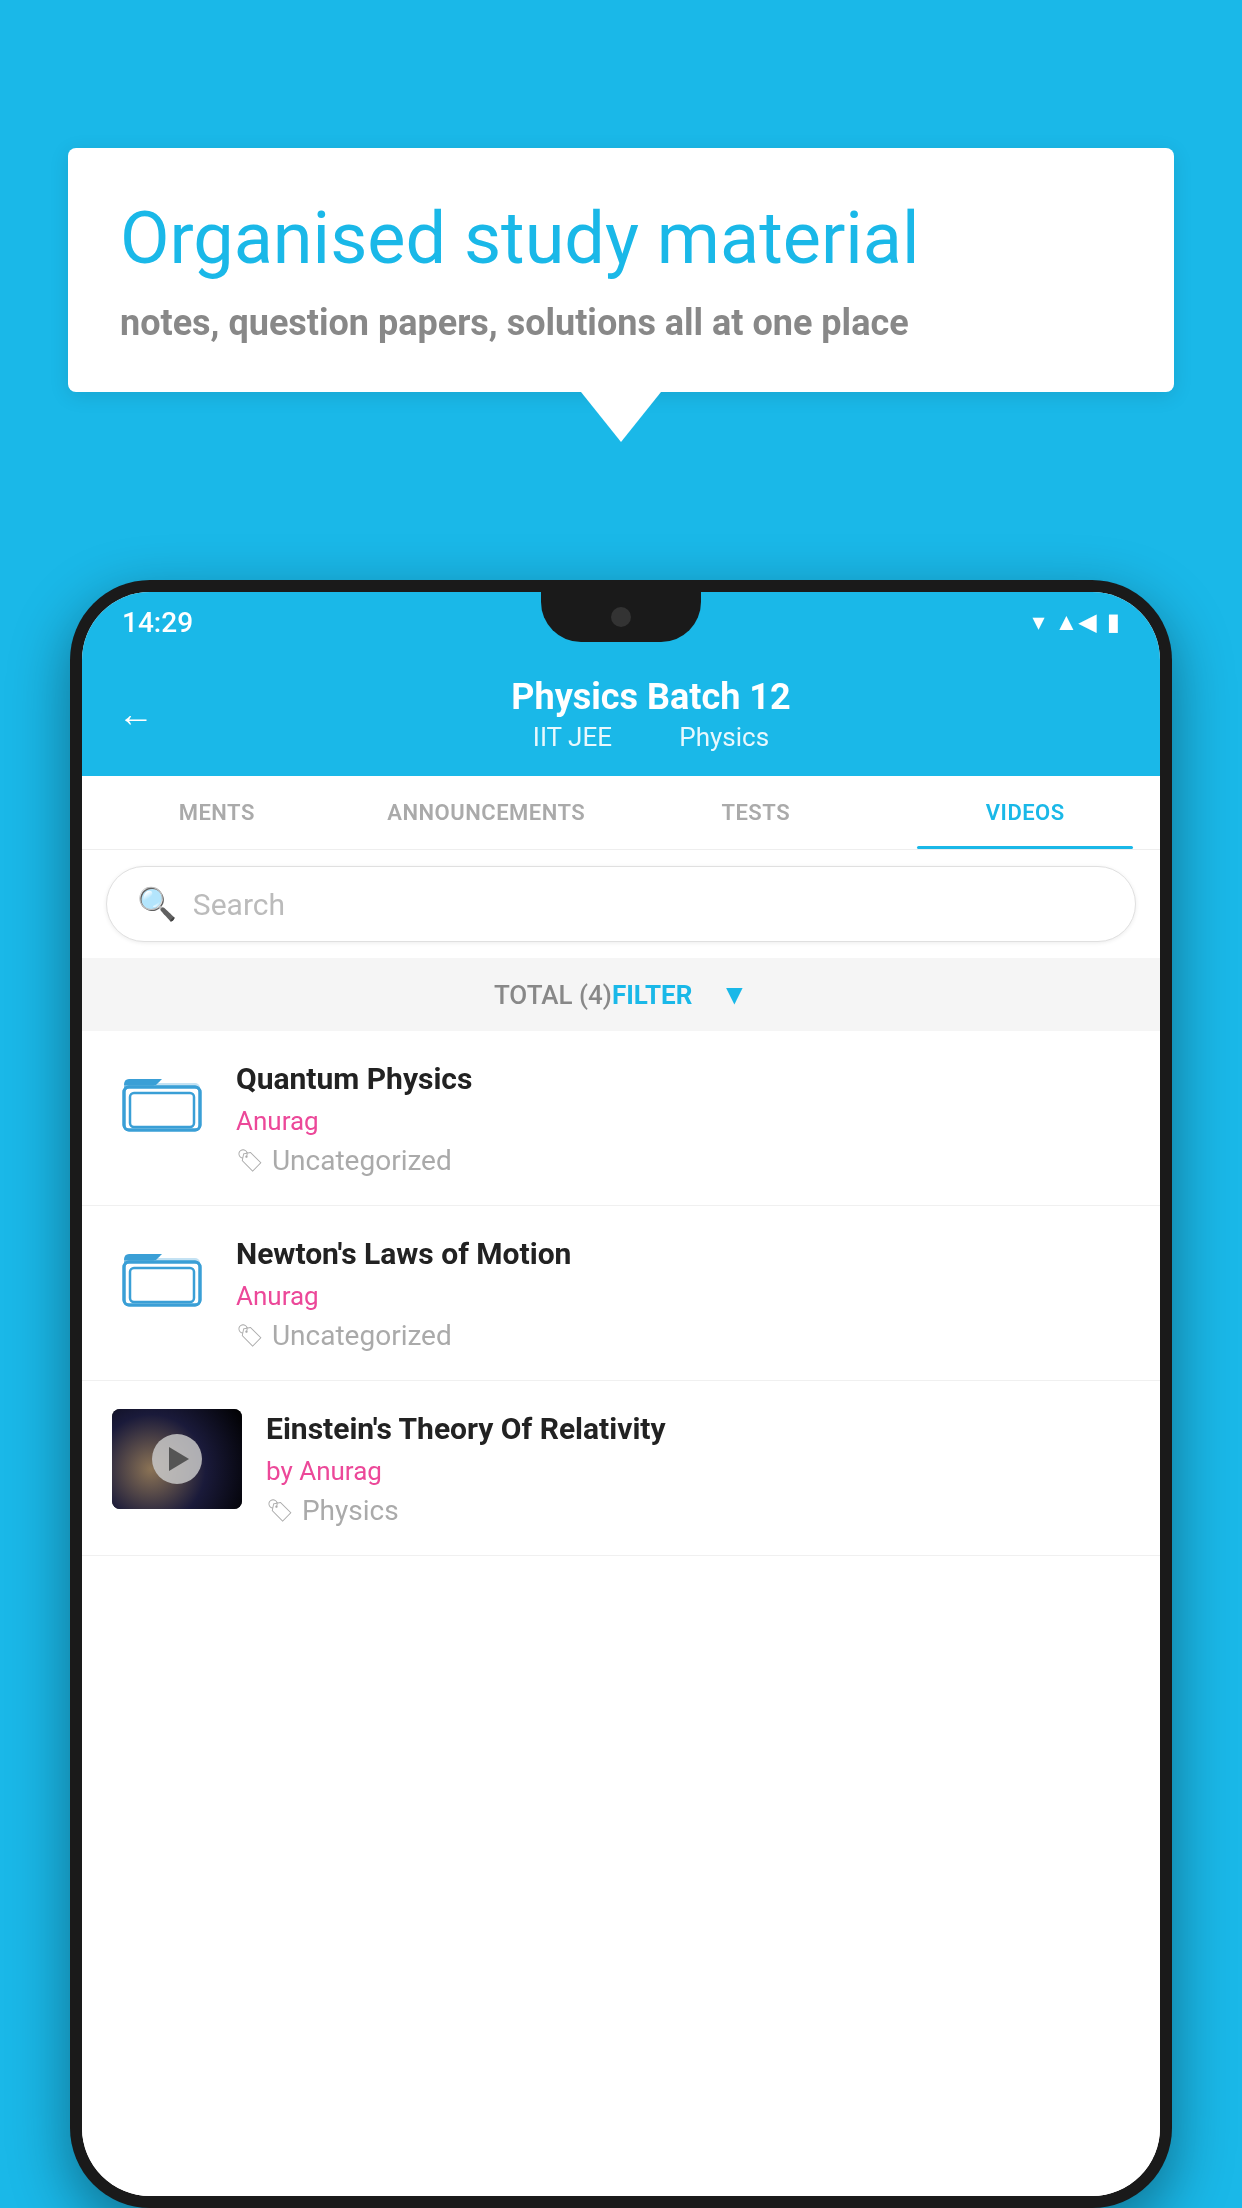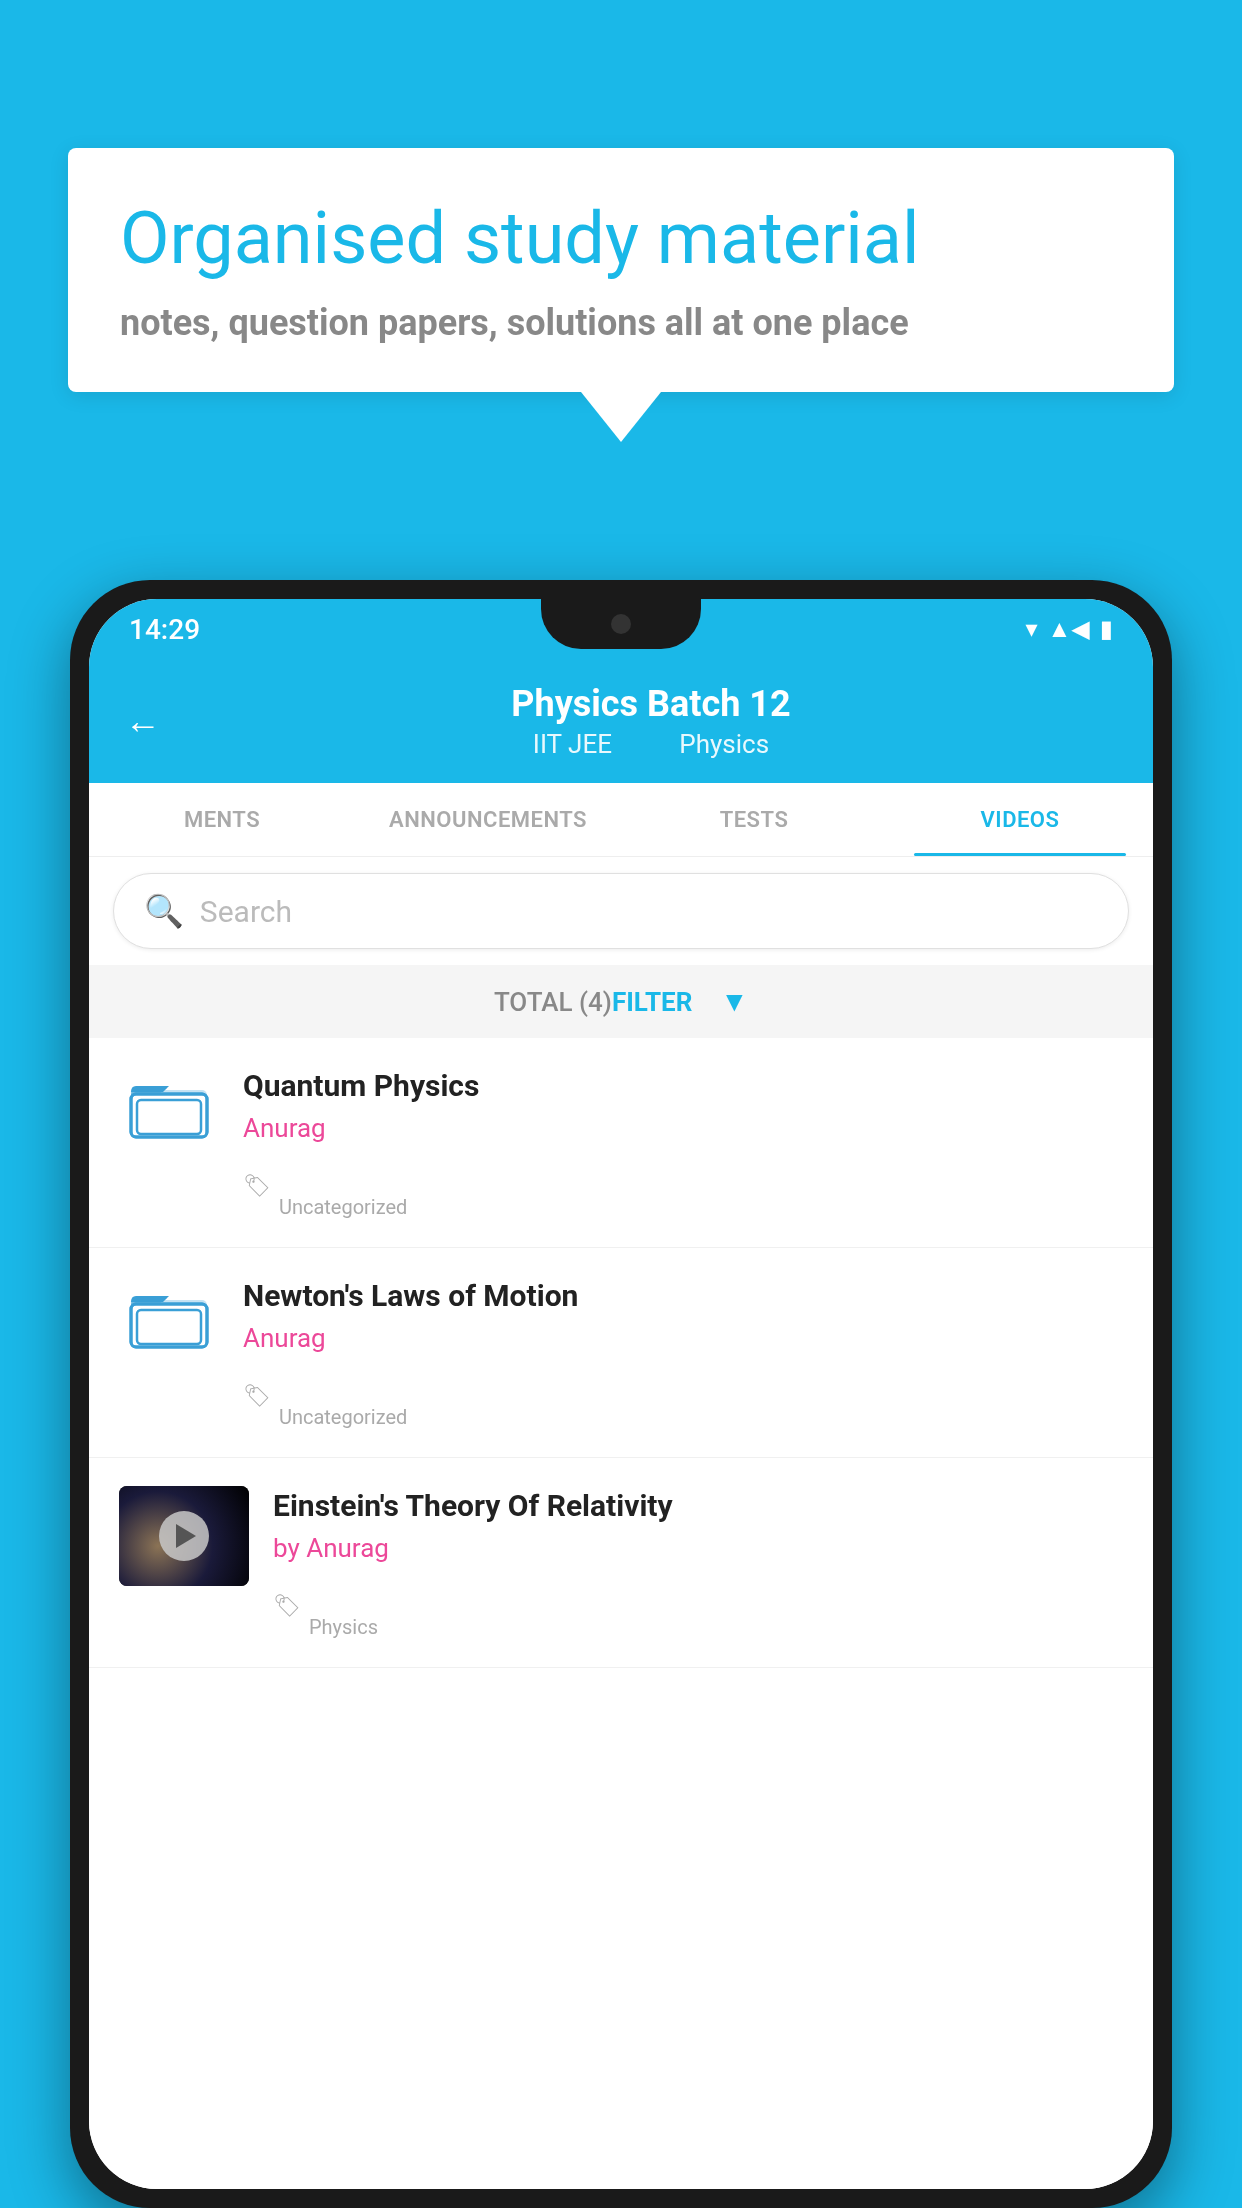--- a/index.html
+++ b/index.html
@@ -56,21 +56,21 @@
       position: absolute;
       top: 580px;
       left: 70px;
       right: 70px;
       bottom: 0;
     }
 
     .phone-outer {
       background: #1a1a1a;
       border-radius: 80px;
-      padding: 19px;
+      padding: 12px;
       box-shadow: 0 20px 60px rgba(0,0,0,0.4);
       height: 100%;
     }
 
     .phone-inner {
       background: white;
       border-radius: 68px;
       overflow: hidden;
       height: 100%;
       position: relative;
@@ -342,23 +342,22 @@
       align-items: center;
       gap: 8px;
     }
 
     .tag-icon {
       color: #aaa;
       font-size: 22px;
     }
 
     .tag-text {
-      font-size: 20px;
+      font-size: 28px;
       color: #aaa;
-      margin-top: 44px;
     }
 
     
     .folder-svg {
       width: 80px;
       height: 65px;
     }
   </style>
 </head>
 <body>

